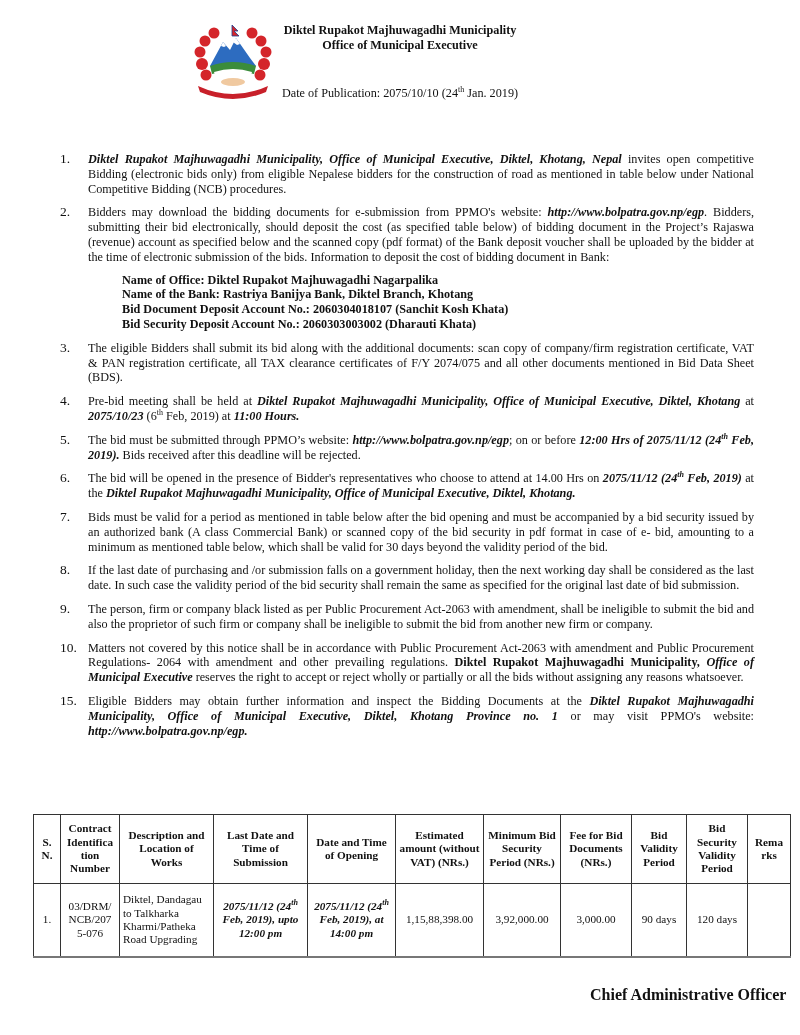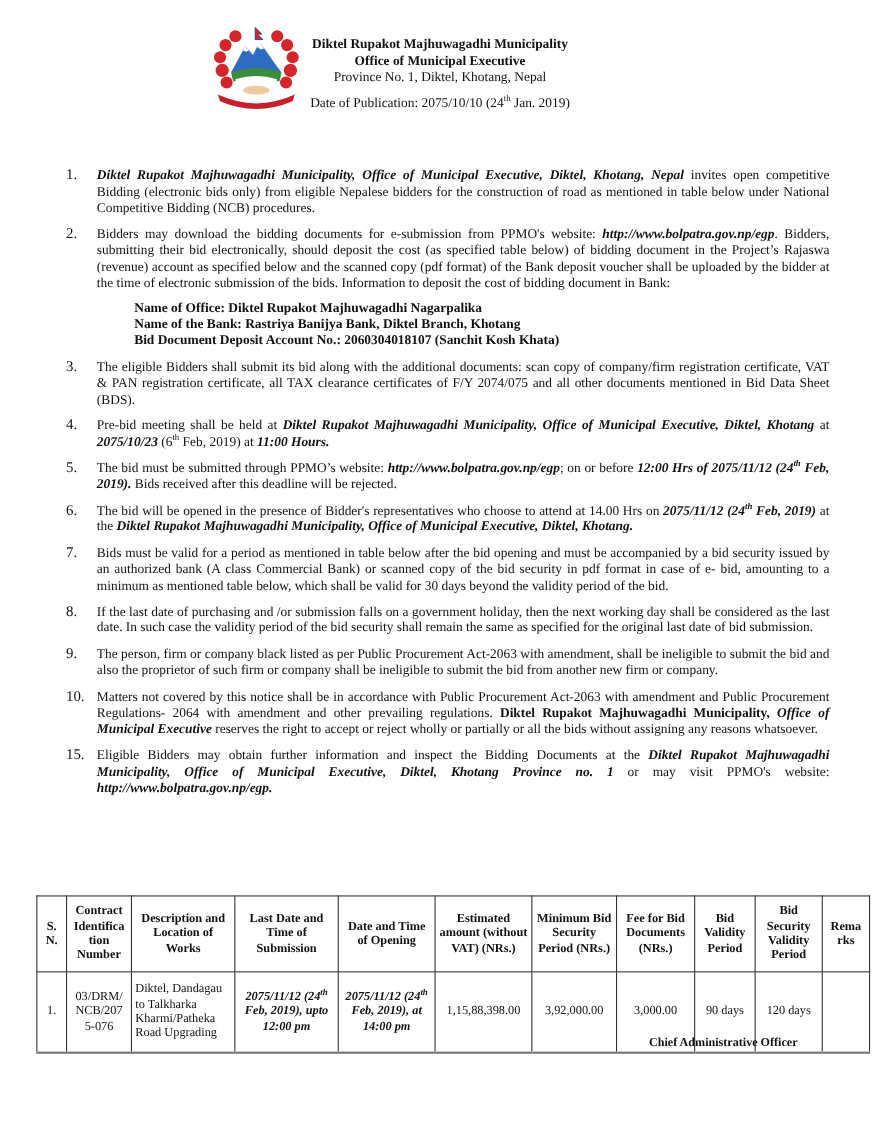--- a/index.html
+++ b/index.html
@@ -3,21 +3,21 @@
 <meta charset="utf-8">
 <style>
   html, body { margin:0; padding:0; background:#ffffff; }
   body { width:800px; height:1035px; position:relative; overflow:hidden;
          font-family:"Liberation Serif", "DejaVu Serif", serif; color:#111; }
 
   
   .emblem { position:absolute; left:190px; top:22px; width:86px; height:82px; }
   .hdr { position:absolute; left:230px; width:340px; text-align:center; font-size:12.2px; line-height:15px; }
   .hdr .b { font-weight:bold; }
-  .hdr-org { top:23px;margin-top:10px; }
+  .hdr-org { top:23px; }
   .hdr-title { top:86px; }
   .hdr-title .u { font-weight:bold; text-decoration:underline; }
 
   
   .clauses { position:absolute; left:60px; top:152px; width:694px; font-size:12.2px; line-height:14.8px; }
   .clause { position:relative; padding-left:28px; text-align:justify; margin-bottom:9px; }
   .clause .num { position:absolute; left:0; top:0; width:22px; font-size:13.5px; }
   .bi { font-weight:bold; font-style:italic; }
   .b { font-weight:bold; }
   sup { font-size:8px; line-height:0; }
@@ -26,21 +26,21 @@
 
   
   .tbl { position:absolute; left:33px; top:814px; border-collapse:collapse; font-size:11.2px; }
   .tbl th, .tbl td { border:1px solid #333; text-align:center; vertical-align:middle; padding:0 3px; line-height:13.3px; }
   .tbl th { font-weight:bold; height:68px; }
   .tbl td { height:72px; }
   .tbl td.desc { text-align:left; }
   .tbl td.bi { font-weight:bold; font-style:italic; }
   .tbl tr.body-row td { border-bottom:2px solid #777; }
 
-  .sig { position:absolute; left:590px; top:942px; font-size:11px; font-weight:bold; }
+  .sig { position:absolute; left:590px; top:986px; font-size:16px; font-weight:bold; }
 </style>
 </head>
 <body>
 
 <div class="emblem">
   <svg width="86" height="82" viewBox="0 0 86 82">
 
     <g fill="#d4252a">
       <circle cx="12" cy="42" r="6"></circle>
         <circle cx="10" cy="30" r="5.5"></circle>
@@ -65,41 +65,41 @@
 
     <ellipse cx="43" cy="60" rx="12" ry="4" fill="#f0c9a0"></ellipse>
 
     <path d="M8,64 Q43,80 78,64 L76,70 Q43,84 10,70 Z" fill="#c8202a"></path>
   </svg>
 </div>
 
 <div class="hdr hdr-org">
   <div class="b">Diktel Rupakot Majhuwagadhi Municipality</div>
   <div class="b">Office of Municipal Executive</div>
-  <div>Province No. 1, Diktel, Khotang, Nepal</div>
 </div>
 
 <div class="hdr hdr-title">
   <div><span>Date of Publication: 2075/10/10 (24</span><sup>th</sup><span> Jan. 2019)</span></div>
 </div>
 
 <div class="clauses">
 
   <div class="clause">
     <span class="num">1.</span>
     <span class="bi">Diktel Rupakot Majhuwagadhi Municipality, Office of Municipal Executive, Diktel, Khotang, Nepal</span><span> invites open competitive Bidding (electronic bids only) from eligible Nepalese bidders for the construction of road as mentioned in table below under National Competitive Bidding (NCB) procedures.</span>
   </div>
 
   <div class="clause">
     <span class="num">2.</span>
     <span>Bidders may download the bidding documents for e-submission from PPMO's website: </span><span class="bi">http://www.bolpatra.gov.np/egp</span><span>. Bidders, submitting their bid electronically, should deposit the cost (as specified table below) of bidding document in the Project’s Rajaswa (revenue) account as specified below and the scanned copy (pdf format) of the Bank deposit voucher shall be uploaded by the bidder at the time of electronic submission of the bids. Information to deposit the cost of bidding document in Bank:</span>
     <div class="bank">
       <div>Name of Office: Diktel Rupakot Majhuwagadhi Nagarpalika</div>
       <div>Name of the Bank: Rastriya Banijya Bank, Diktel Branch, Khotang</div>
       <div>Bid Document Deposit Account No.: 2060304018107 (Sanchit Kosh Khata)</div>
+      <div>Bid Security Deposit Account No.: 2060303003002 (Dharauti Khata)</div>
     </div>
   </div>
 
   <div class="clause">
     <span class="num">3.</span>
     <span>The eligible Bidders shall submit its bid along with the additional documents: scan copy of company/firm registration certificate, VAT &amp; PAN registration certificate, all TAX clearance certificates of F/Y 2074/075 and all other documents mentioned in Bid Data Sheet (BDS).</span>
   </div>
 
   <div class="clause">
     <span class="num">4.</span>

